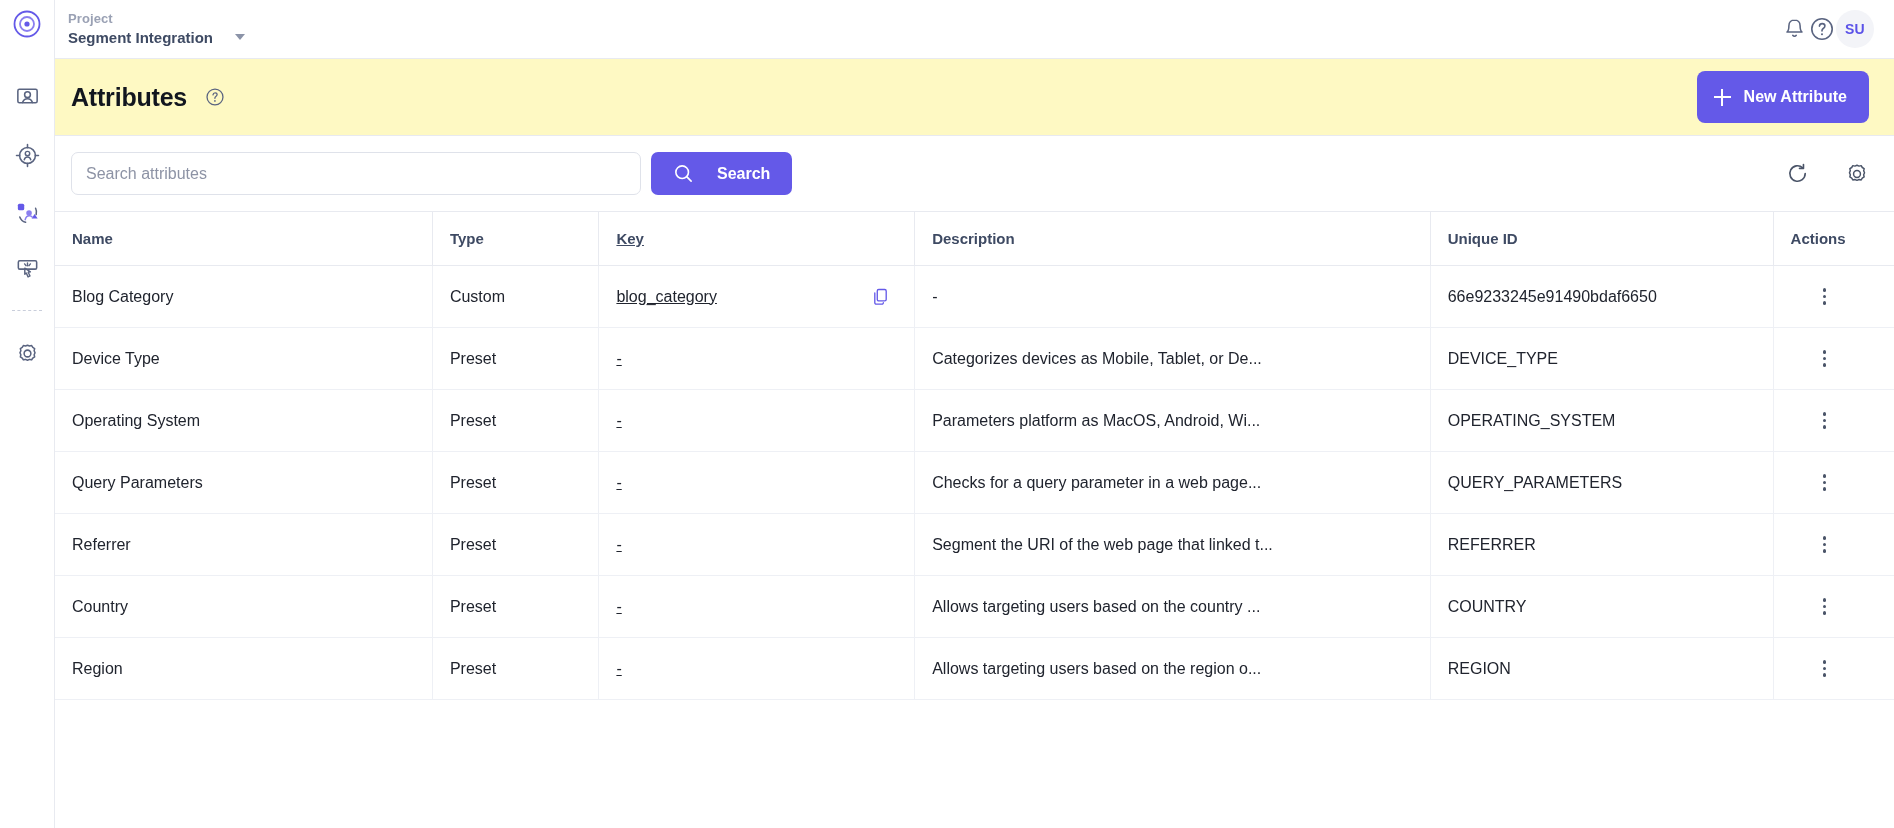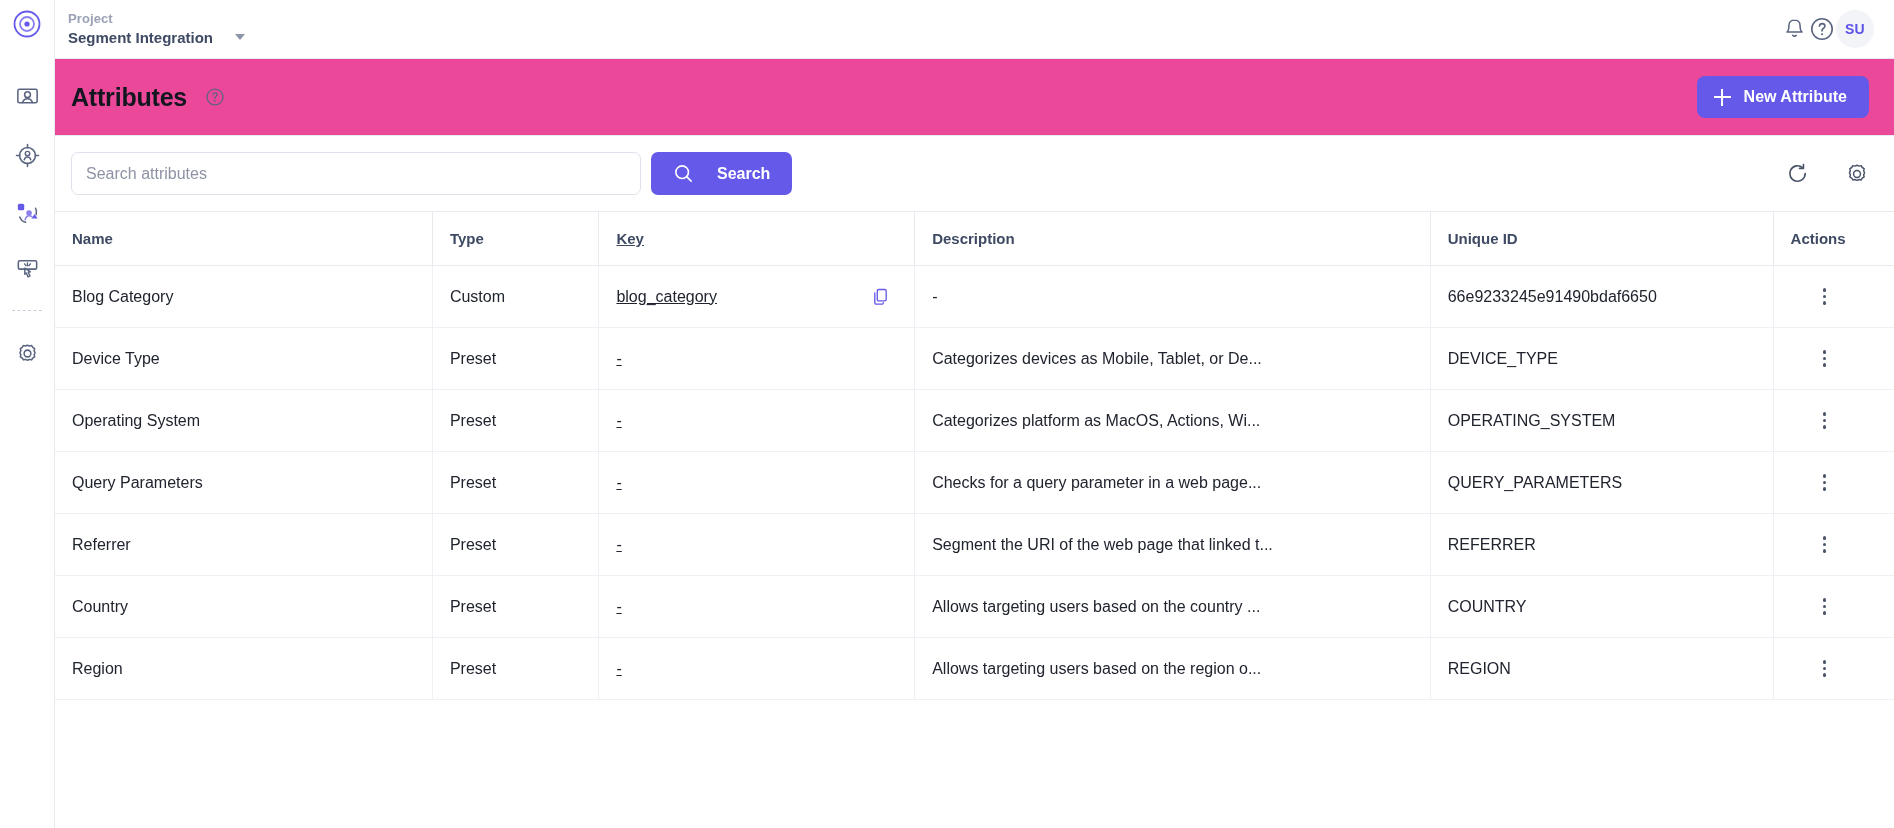--- a/index.html
+++ b/index.html
@@ -55,32 +55,32 @@
   .avatar {
     width: 38px; height: 38px; border-radius: 50%;
     background: #f3f4f8; color: #5b52e8;
     display: flex; align-items: center; justify-content: center;
     font-size: 14px; font-weight: 700; letter-spacing: .4px; cursor: pointer;
   }
 
   
   .page-head {
     height: 78px; flex: 0 0 78px;
-    background: #ec4899;
+    background: #fef9c3;
     border-top: 1px solid #e8eaf0;
     border-bottom: 1px solid #e8eaf0;
     display: flex; align-items: center;
     padding: 0 25px 0 16px;
   }
   .page-title { font-size: 25px; font-weight: 700; color: #12161f; letter-spacing: -.2px; }
   .help-circle { margin-left: 17px; cursor: pointer; display: flex; }
   .head-spacer { flex: 1; }
   .btn-primary {
     background: #6459e8; color: #fff;
-    height: 42px; border-radius: 8px; border: none;
+    height: 52px; border-radius: 8px; border: none;
     padding: 0 22px 0 17px;
     display: flex; align-items: center; gap: 13px;
     font-size: 16px; font-weight: 700; font-family: inherit;
     cursor: pointer;
   }
   .plus { position: relative; width: 17px; height: 17px; }
   .plus::before, .plus::after { content: ""; position: absolute; background: #fff; }
   .plus::before { left: 0; top: 7.5px; width: 17px; height: 2px; }
   .plus::after { top: 0; left: 7.5px; height: 17px; width: 2px; }
 
@@ -331,21 +331,21 @@
                   <span></span>
                   <span></span>
                 </div>
             </td>
           </tr>
 
           <tr>
             <td class="c-name">Operating System</td>
             <td class="c-type">Preset</td>
             <td class="c-key">-</td>
-            <td class="c-desc"><span class="desc-cell">Categorizes platform as MacOS, Actions, Wi...</span></td>
+            <td class="c-desc"><span class="desc-cell">Parameters platform as MacOS, Android, Wi...</span></td>
             <td class="c-uid">OPERATING_SYSTEM</td>
             <td class="c-act actions-cell">
               <div class="kebab">
                   <span></span>
                   <span></span>
                   <span></span>
                 </div>
             </td>
           </tr>
 

